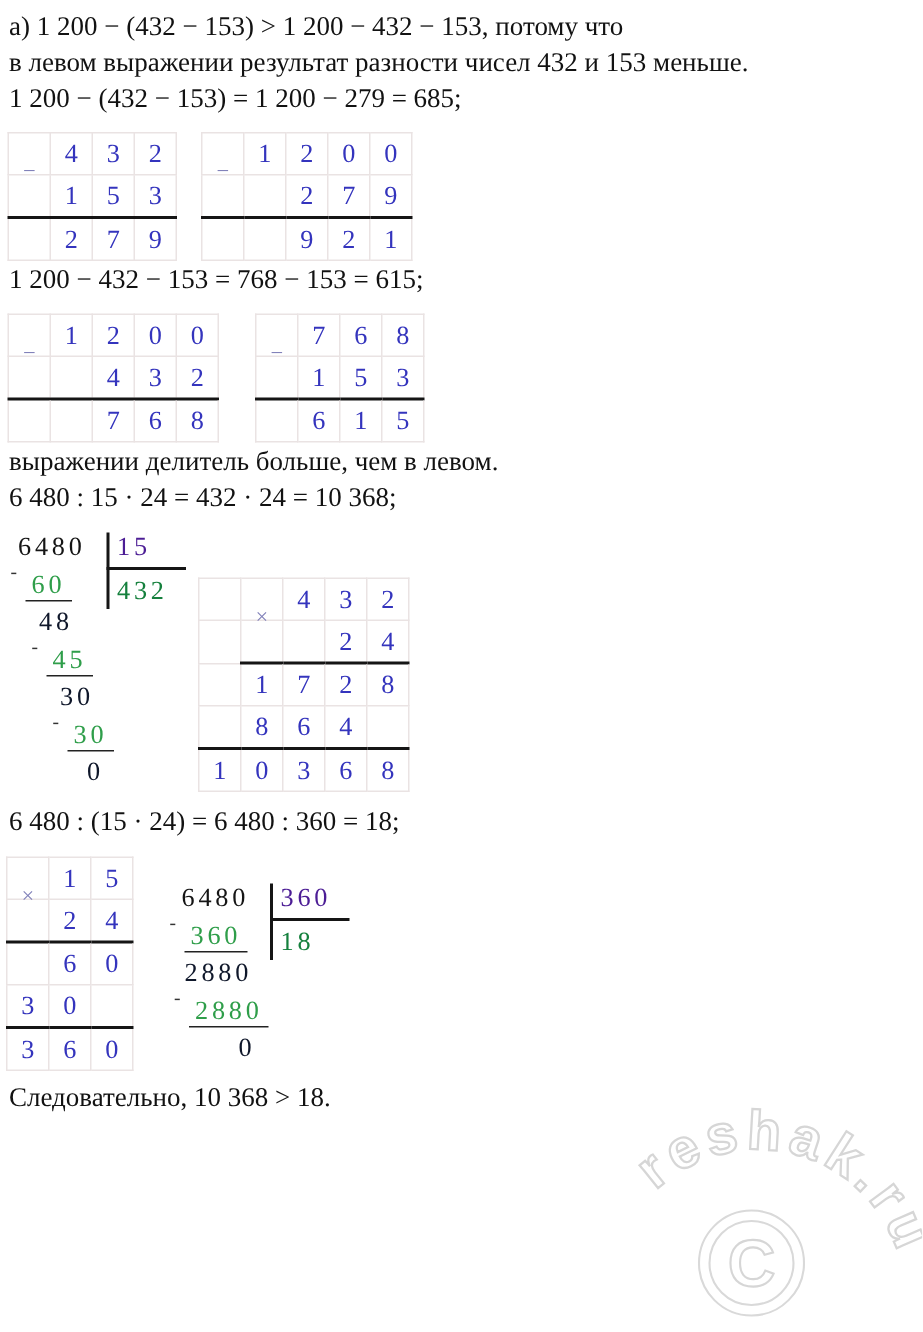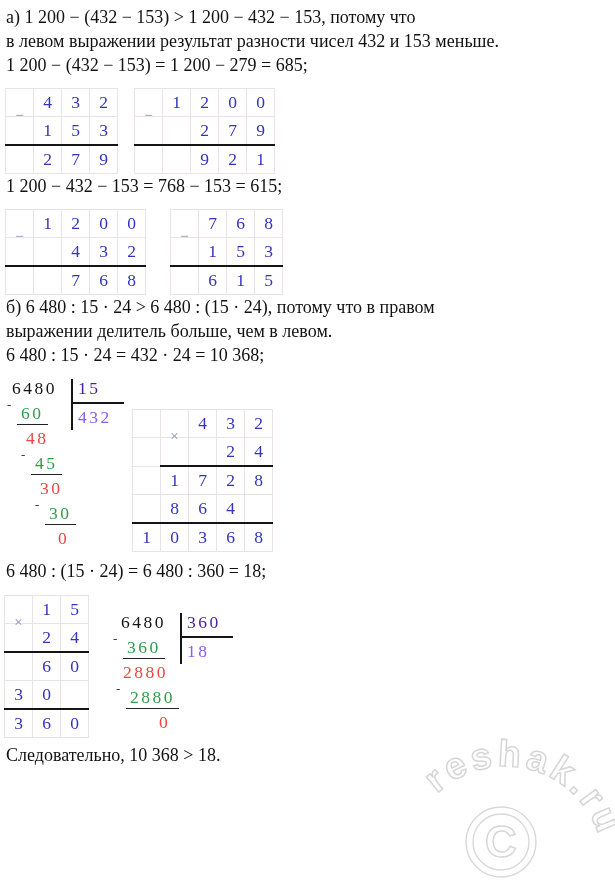--- a/index.html
+++ b/index.html
@@ -26,22 +26,22 @@
   .op-sign{
     position:absolute; left:50%; top:100%; transform:translate(-50%,-54%);
     color:#8282ba; font-size:15px; line-height:1;
   }
 
   .calc-sec{display:flex; align-items:flex-start; margin-top:8px;}
   .division{position:relative; font-family:"Liberation Serif", serif; font-size:17.5px;}
   .division span{position:absolute; white-space:nowrap; letter-spacing:2.5px; line-height:22px;}
   .dv-dividend{color:#151515;}
   .dv-divisor{color:#4c1d95;}
-  .dv-quotient{color:#8b5cf6; letter-spacing:3.5px;}
-  .dv-step{color:#ef4444;}
+  .dv-quotient{color:#15803d; letter-spacing:3.5px;}
+  .dv-step{color:#0f172a;}
   .dv-step.sub{color:#2f9e4a; border-bottom:1.8px solid #222; padding:0 4px;}
   .dv-minus{font-size:13px; color:#333; letter-spacing:0;}
   .dv-bar{position:absolute; width:1.7px; background:#151515;}
   .dv-hline{position:absolute; height:1.7px; background:#151515;}
 
   .wm{position:absolute; left:413px; top:692px; pointer-events:none;}
   .wm text{
     font-family:"Liberation Sans", sans-serif; font-weight:bold;
     fill:#ffffff; stroke:#d6d6d6; stroke-width:1.5px;
   }
@@ -169,21 +169,20 @@
               <td class="hl"></td>
               <td class="hl">6</td>
               <td class="hl">1</td>
               <td class="hl">5</td>
             </tr>
           </tbody>
         </table>
       </div>
   </div>
 
-  <p class="tline mt10">б) 6 480 : 15 · 24 &gt; 6 480 : (15 · 24), потому что в правом</p>
   <p class="tline mt9">выражении делитель больше, чем в левом.</p>
   <p class="tline mt9">6 480 : 15 · 24 = 432 · 24 = 10 368;</p>
 
   <div class="calc-sec">
     <div class="division" style="width:128px; height:182px; margin-top:2px;">
         <span class="dv-dividend" style="left: 8px; top: 0px;">6480</span>
         <div class="dv-bar" style="left: 67px; top: 2px; height: 51px;"></div>
         <span class="dv-divisor" style="left: 74px; top: 0px;">15</span>
         <div class="dv-hline" style="left: 67px; top: 25px; width: 52.5px;"></div>
         <span class="dv-quotient" style="left: 74px; top: 29px;">432</span>

